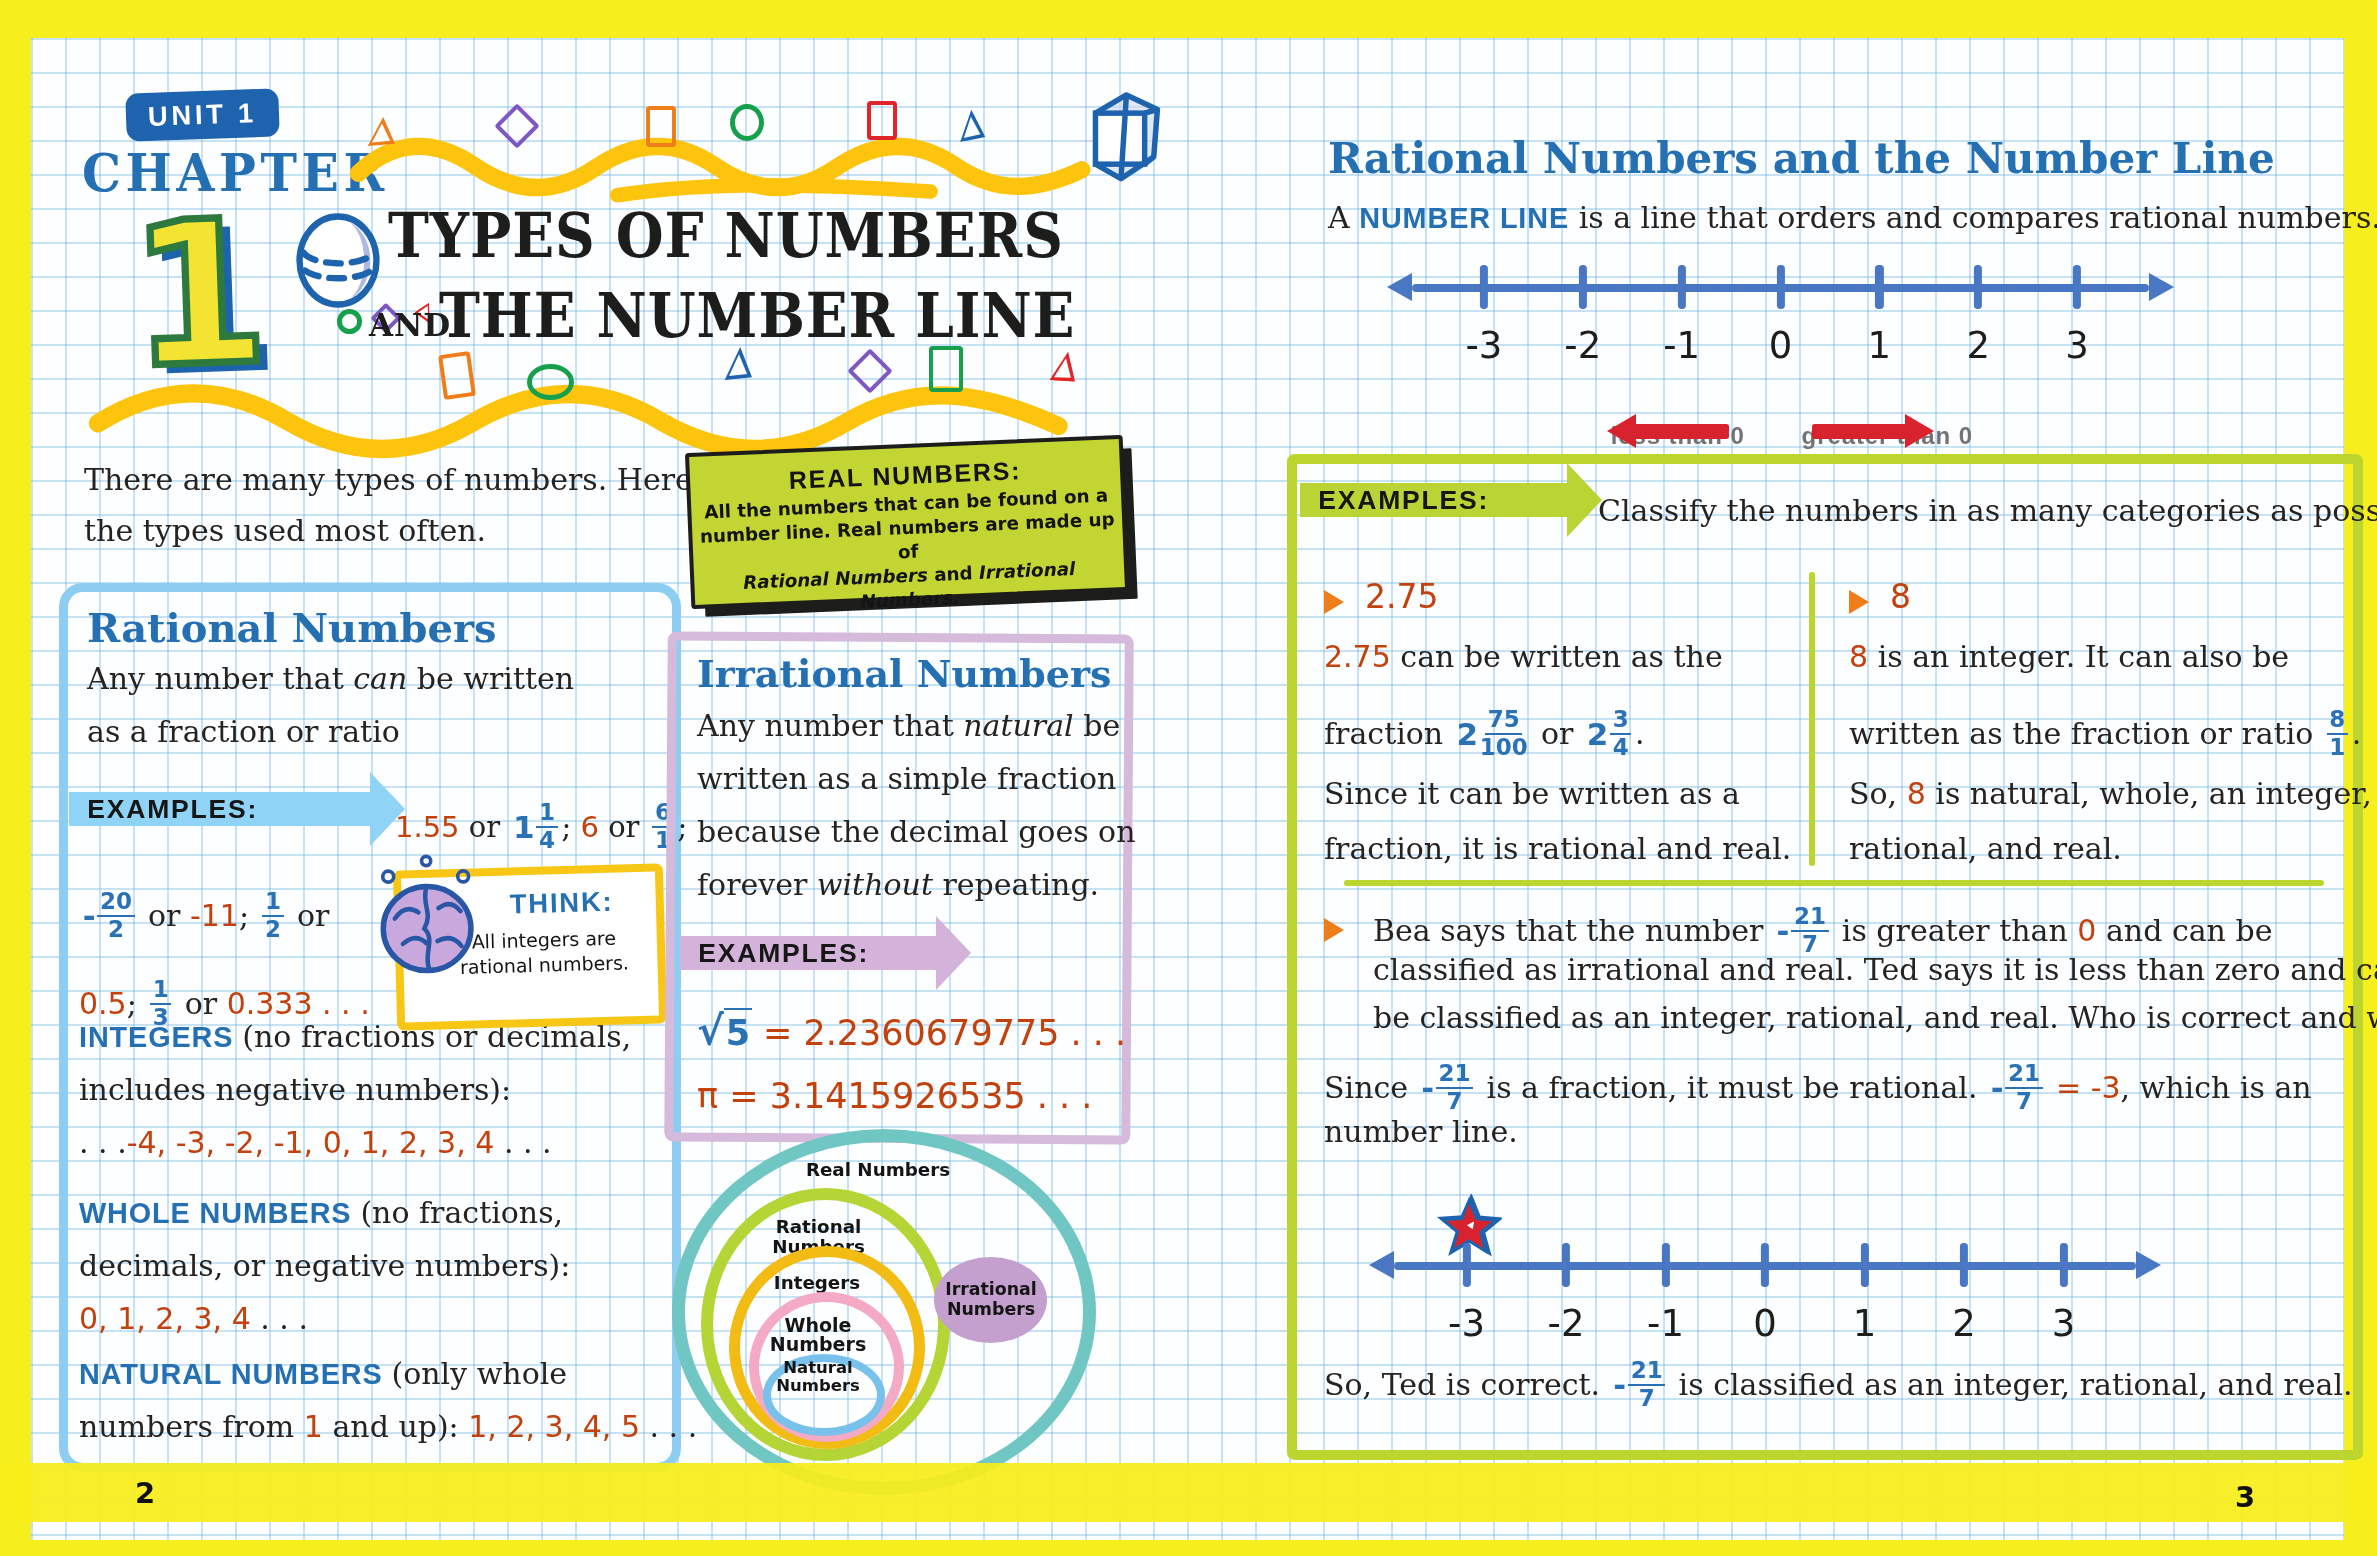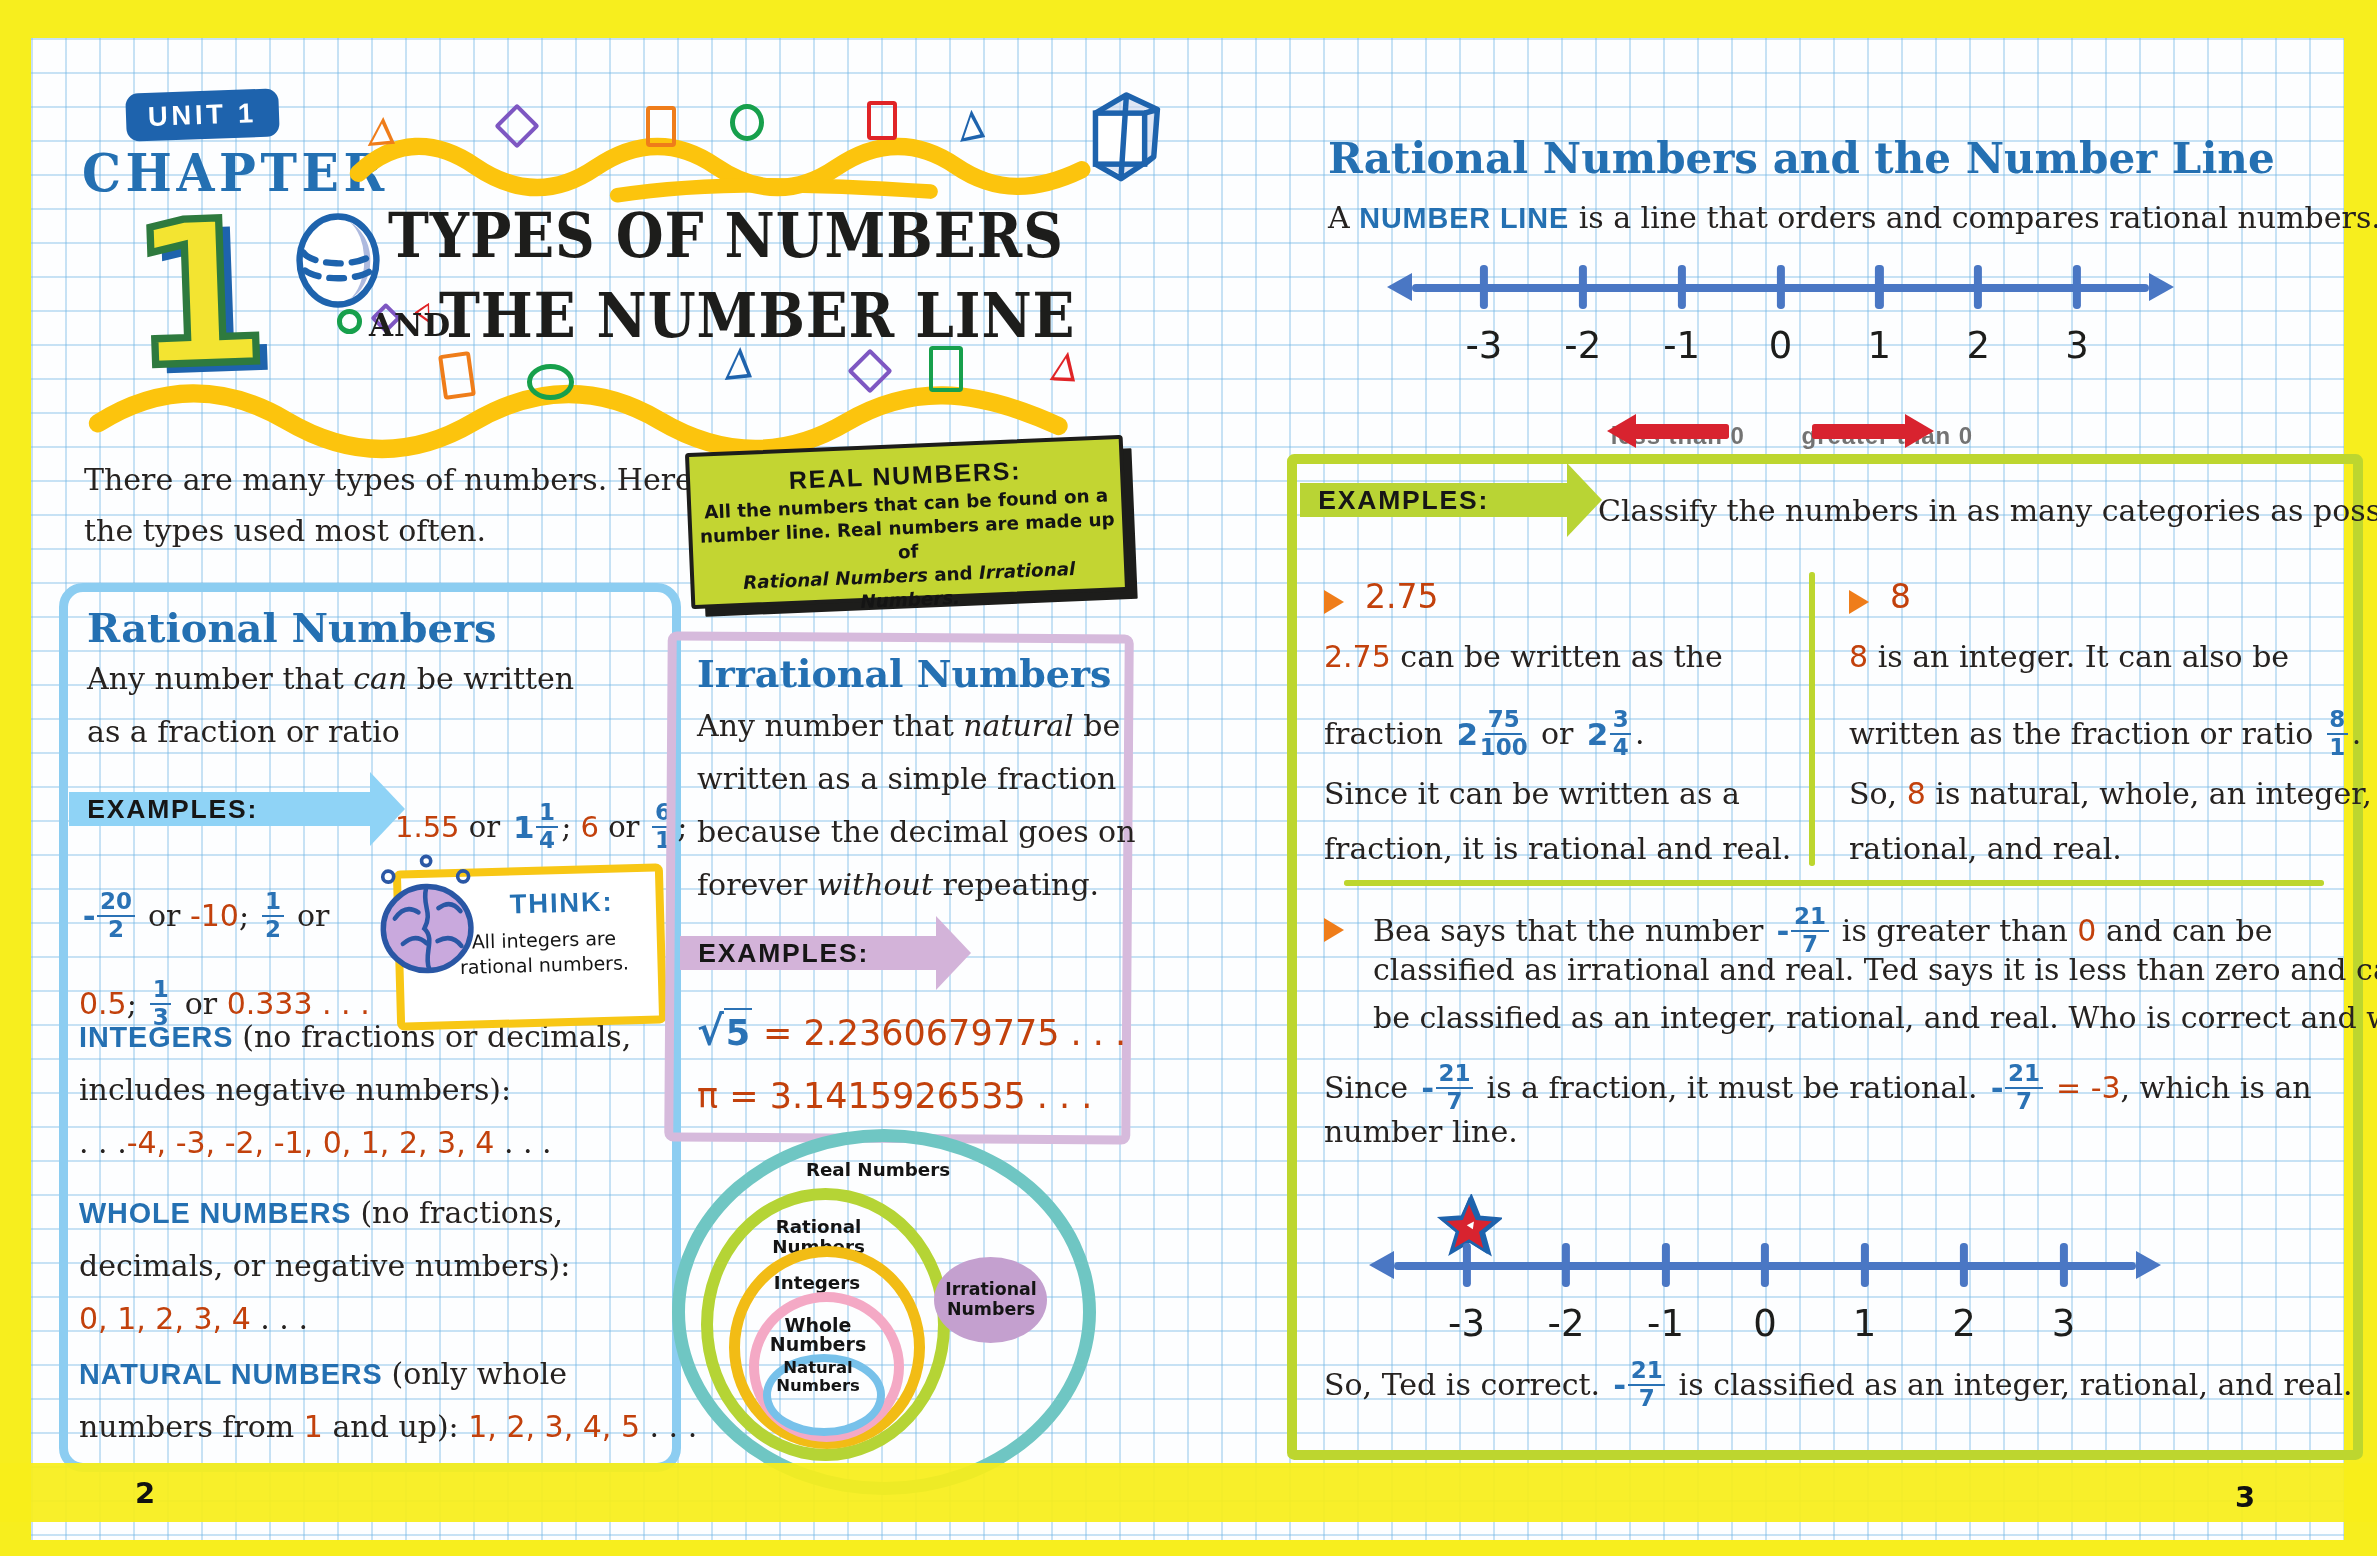--- a/index.html
+++ b/index.html
@@ -203,21 +203,21 @@
           </span>
         </span><span>;</span></div>
     </div>
   <div class="tx" style="left:79px;top:892px;">
       <div class="line"><span class="mfrac">
           <span class="mneg">-</span>
           <span class="stack">
             <span class="n">20</span>
             <span class="d">2</span>
           </span>
-        </span><span> or </span><span class="s-b">-10</span><span>; </span><span class="mfrac">
+        </span><span> or </span><span class="s-b">-11</span><span>; </span><span class="mfrac">
           <span class="stack">
             <span class="n">1</span>
             <span class="d">2</span>
           </span>
         </span><span> or</span></div>
     </div>
   <div class="tx" style="left:79px;top:980px;">
       <div class="line"><span class="s-b">0.5</span><span>; </span><span class="mfrac">
           <span class="stack">
             <span class="n">1</span>

